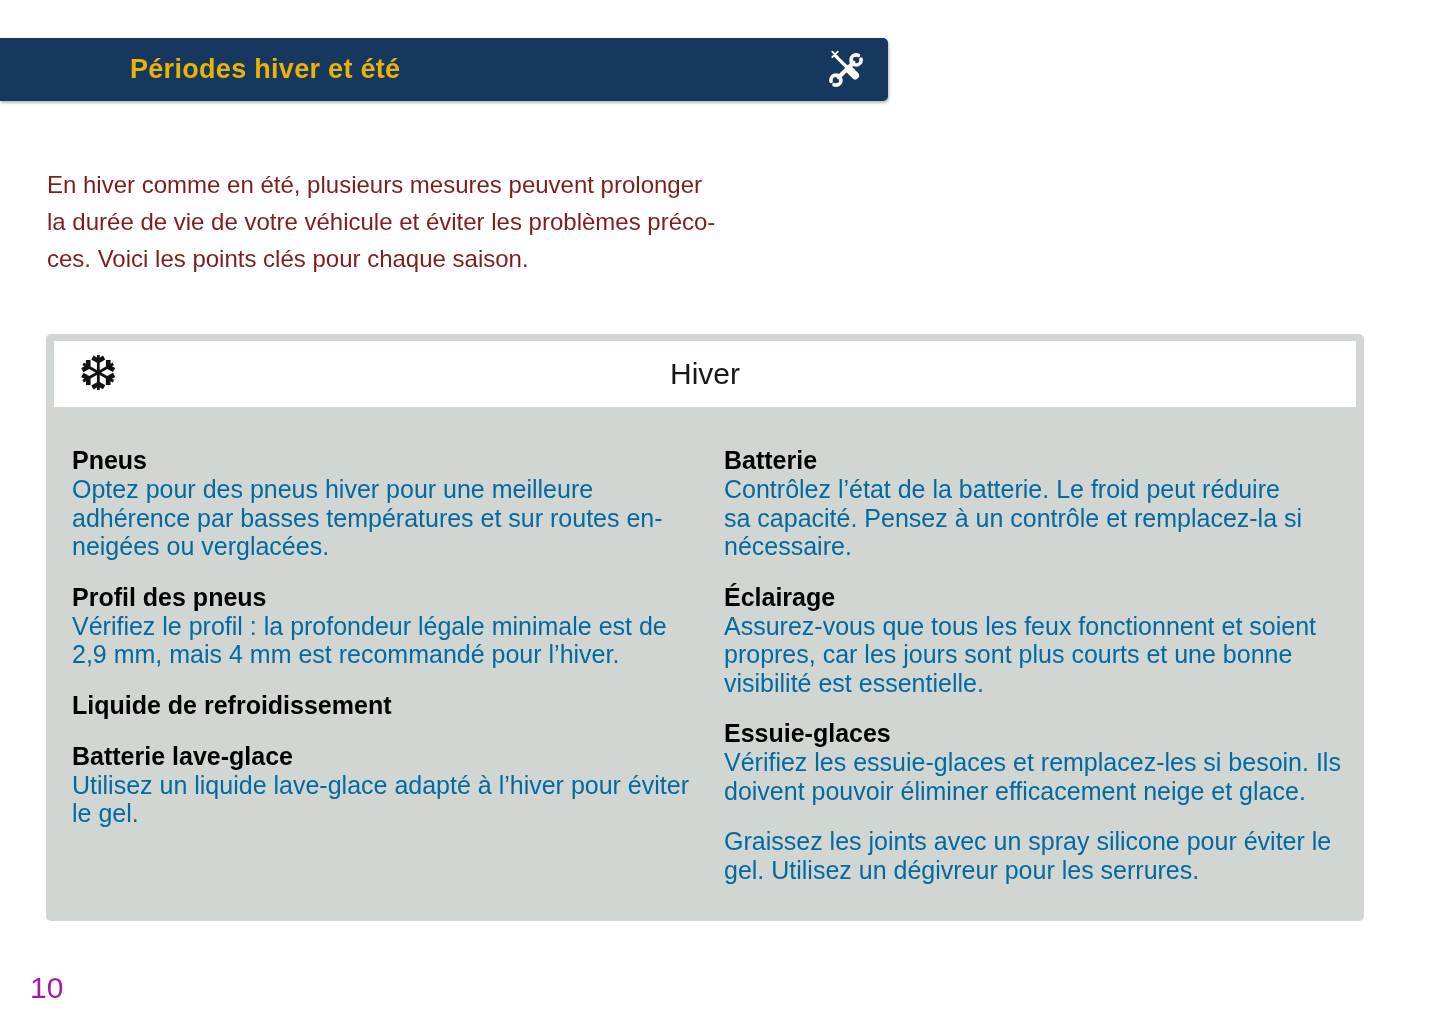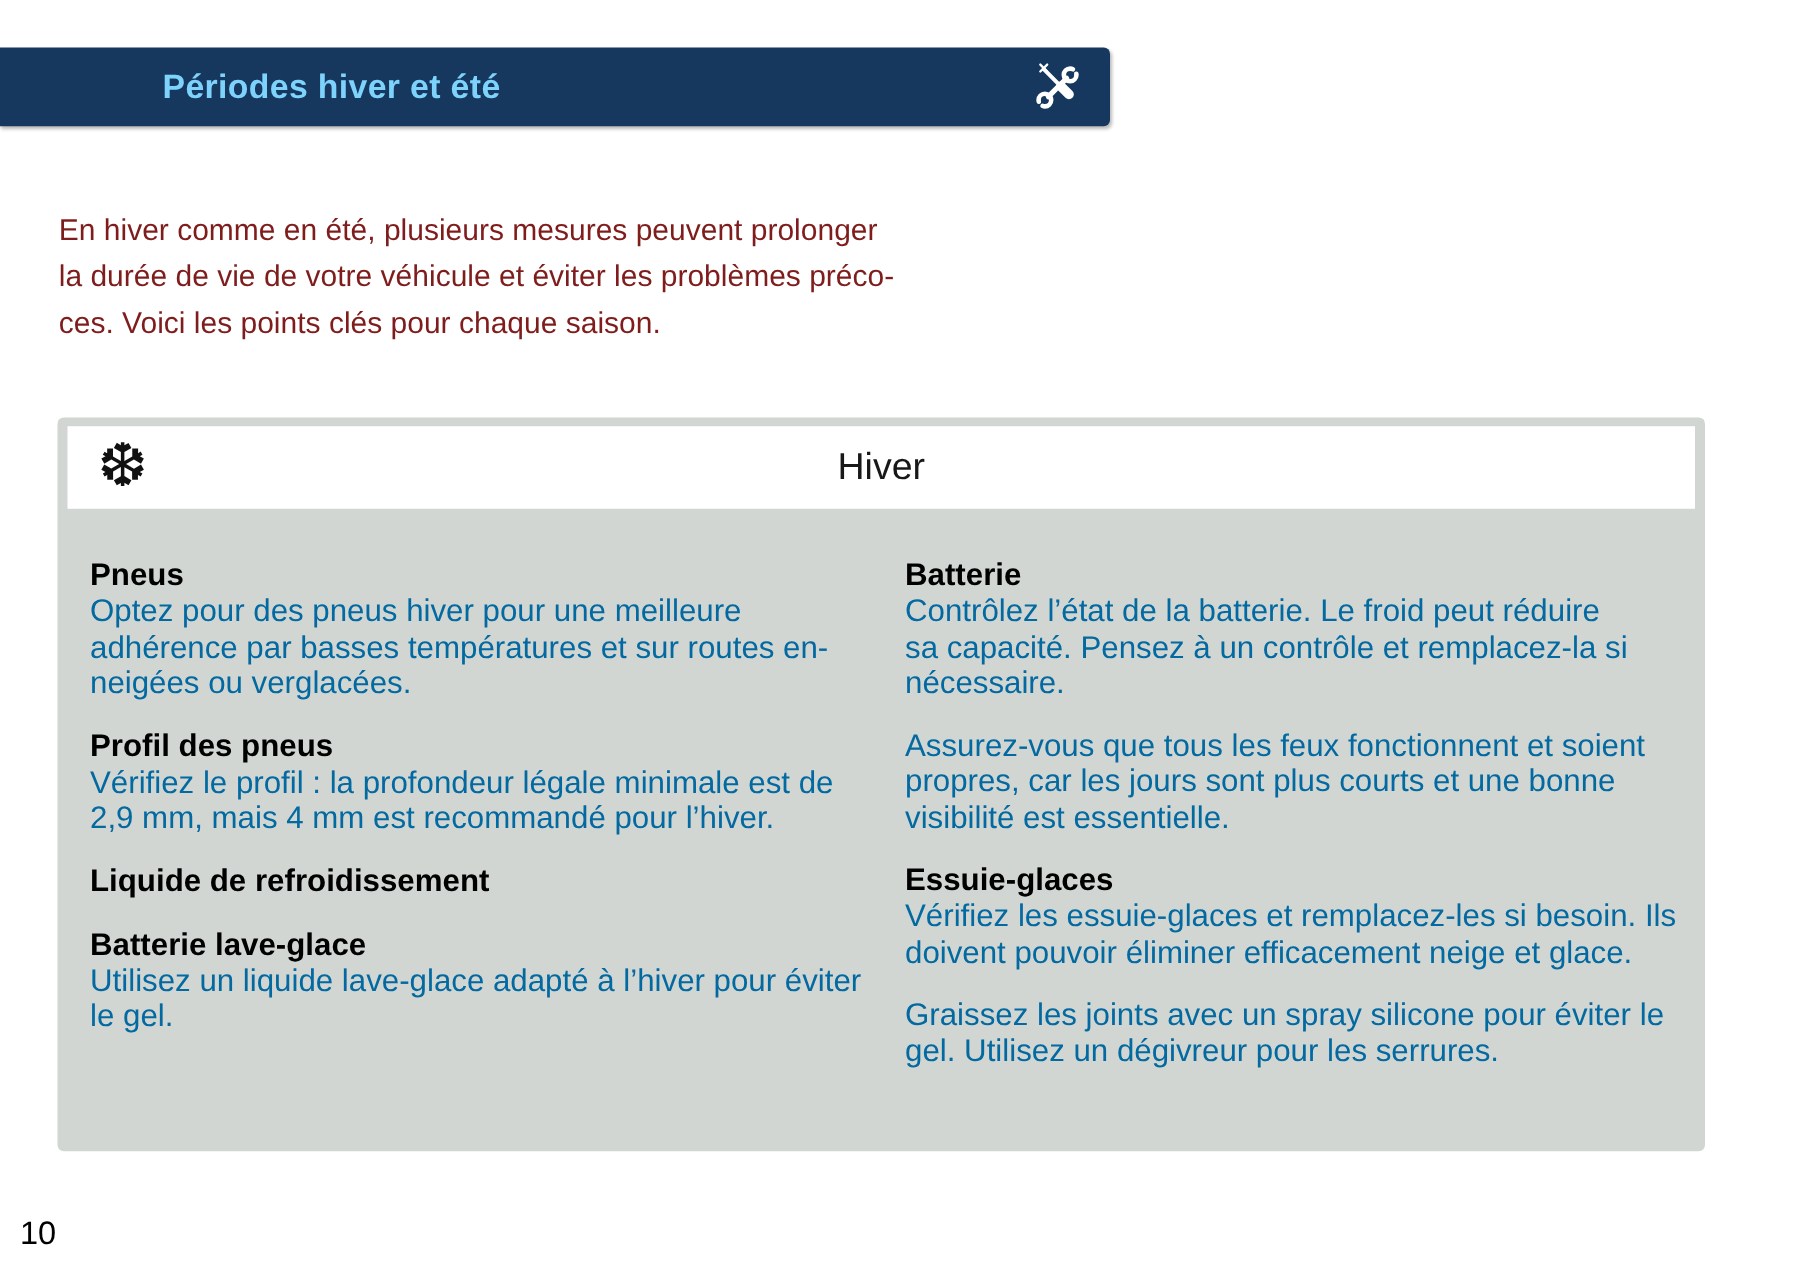--- a/index.html
+++ b/index.html
@@ -16,21 +16,21 @@
   .topbar {
     position: absolute; left: 0; top: 38px;
     width: 888px; height: 63px;
     background: #16385e;
     border-radius: 0 5px 5px 0;
     display: flex; align-items: center;
     box-shadow: 1px 2px 3px rgba(0,0,0,0.28);
   }
   .topbar-title {
     margin-left: 130px;
-    color: #7dd3fc;
+    color: #eab308;
     font-size: 27px; font-weight: bold;
     letter-spacing: 0.3px;
   }
   .topbar-icon {
     position: absolute; right: 20px; top: 50%;
     transform: translateY(-50%);
     width: 44px; height: 44px;
   }
 
   
@@ -72,22 +72,22 @@
     font-size: 25px; font-weight: bold; line-height: 29px;
     color: #000000;
   }
   .sec-b {
     font-size: 25px; line-height: 28.5px;
     white-space: pre;
     color: #0369a1;
   }
 
   .page-number {
-    position: absolute; left: 16px; top: 971px;
-    font-size: 26px; color: #000000;
+    position: absolute; left: 30px; top: 971px;
+    font-size: 30px; color: #a21caf;
   }
 </style>
 </head>
 <body>
 
 <div class="canvas">
 
   <div class="topbar">
     <span class="topbar-title">Périodes hiver et été</span>
     <span class="topbar-icon">
@@ -143,20 +143,21 @@
     </div>
 
     <div class="col col-right">
       <div class="section">
         <div class="sec-h">Batterie</div>
         <div class="sec-b">Contrôlez l’état de la batterie. Le froid peut réduire
 sa capacité. Pensez à un contrôle et remplacez-la si
 nécessaire.</div>
       </div>
       <div class="section">
+        <div class="sec-h">Éclairage</div>
         <div class="sec-b">Assurez-vous que tous les feux fonctionnent et soient
 propres, car les jours sont plus courts et une bonne
 visibilité est essentielle.</div>
       </div>
       <div class="section">
         <div class="sec-h">Essuie-glaces</div>
         <div class="sec-b">Vérifiez les essuie-glaces et remplacez-les si besoin. Ils
 doivent pouvoir éliminer efficacement neige et glace.</div>
       </div>
       <div class="section">

